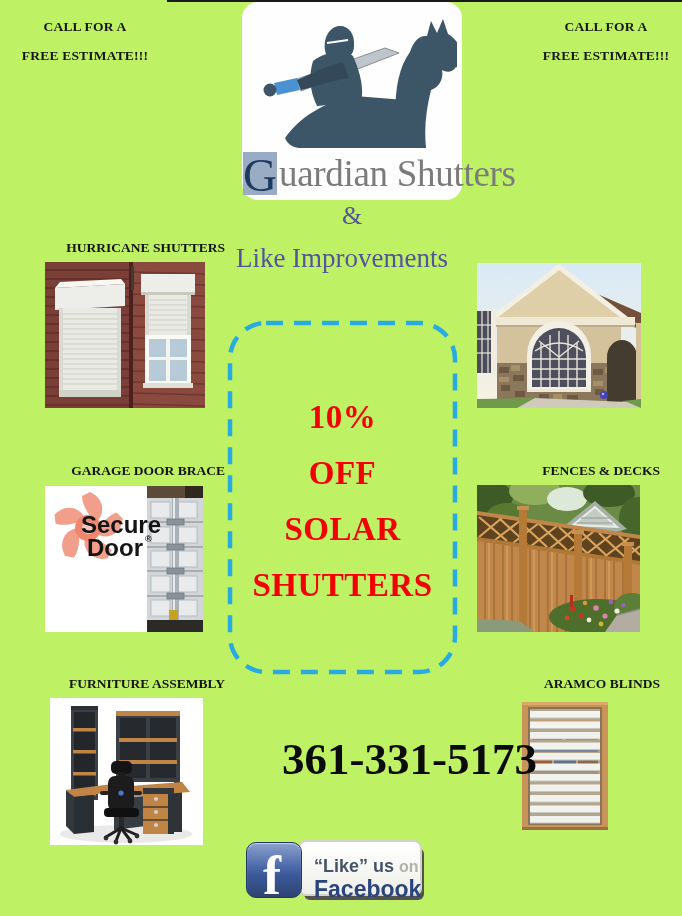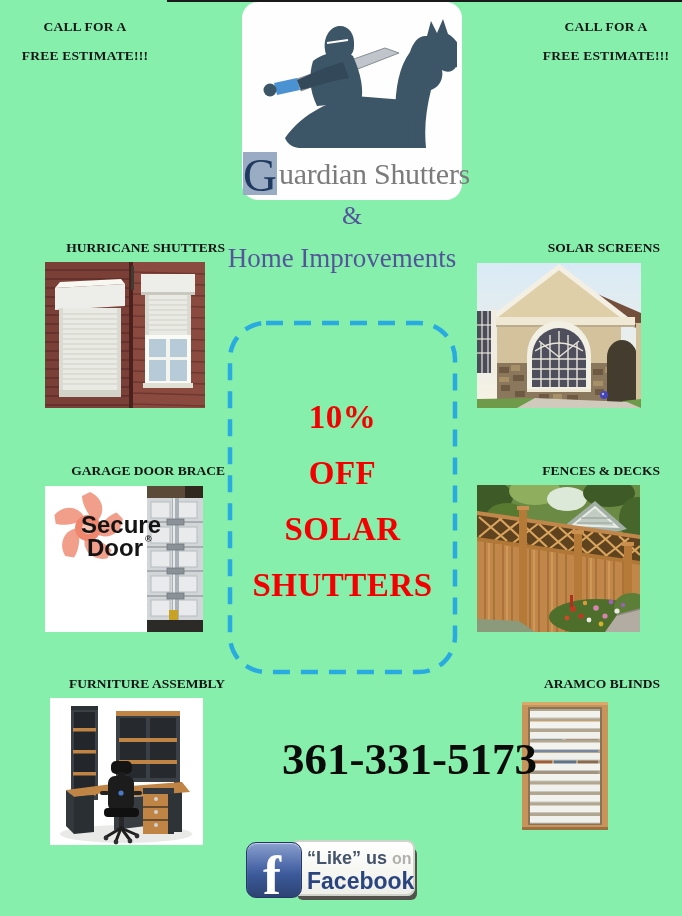--- a/index.html
+++ b/index.html
@@ -1,33 +1,33 @@
 <!DOCTYPE html>
 <html><head>
 <meta charset="utf-8">
 <style>
   html,body{margin:0;padding:0;background:#fff;}
-  .page{position:relative;width:682px;height:916px;background:#86efac;overflow:hidden;
+  .page{position:relative;width:682px;height:916px;background:#bef264;overflow:hidden;
         font-family:"Liberation Serif",serif;color:#151515;}
   .top-line{position:absolute;left:167px;top:0;width:515px;height:2px;background:#1a1a1a;z-index:1;}
 
   
   .call{position:absolute;width:176px;text-align:center;font-weight:bold;font-size:13.5px;
         line-height:29px;color:#161616;letter-spacing:.2px;}
   .call-left{left:-3px;top:12px;}
   .call-right{left:518px;top:12px;}
 
   
   .logo-card{position:absolute;left:242px;top:2px;width:220px;height:198px;background:#fefefe;
              border-radius:16px;z-index:2;}
   .logo-art{position:absolute;left:5px;top:4px;}
   .logo-type{position:absolute;left:1px;top:150px;width:218px;display:flex;align-items:flex-end;}
   .g-box{width:37px;height:43px;background:#9AABC4;color:#1F3A5F;font-size:47px;line-height:47px;
          text-align:center;overflow:visible;}
-  .brand-rest{font-size:30px;color:#7b7b7b;line-height:29px;padding:0 0 7px 2px;letter-spacing:-.3px;white-space:nowrap;}
+  .brand-rest{font-size:37px;color:#7b7b7b;line-height:29px;padding:0 0 7px 2px;letter-spacing:-.3px;white-space:nowrap;}
   .amp{position:absolute;left:242px;top:201px;width:220px;text-align:center;font-size:26px;color:#54549B;}
   .subtitle{position:absolute;left:192px;top:243px;width:300px;text-align:center;font-size:27px;color:#54549B;}
 
   
   .section-heading{position:absolute;width:200px;text-align:right;font-weight:bold;font-size:13.5px;color:#141414;}
   .h-hurricane{left:25px;top:240px;}
   .h-solar{left:460px;top:240px;}
   .h-garage{left:25px;top:463px;}
   .h-fences{left:460px;top:463px;}
   .h-furniture{left:25px;top:676px;}
@@ -45,23 +45,23 @@
   .coupon{position:absolute;left:227px;top:320px;width:231px;height:355px;}
   .coupon svg{position:absolute;left:0;top:0;}
   .coupon-text{position:absolute;left:0;top:69px;width:231px;text-align:center;
                font-weight:bold;font-size:33px;line-height:56px;color:#F40000;letter-spacing:.5px;}
 
   .phone{position:absolute;left:165px;top:733px;width:372px;text-align:right;
          font-weight:bold;font-size:45px;color:#0b0b0b;}
 
   
   .fb-badge{position:absolute;left:246px;top:838px;width:172px;height:64px;cursor:pointer;}
-  .fb-box{position:absolute;left:45px;top:2px;width:124px;height:56px;box-sizing:border-box;
+  .fb-box{position:absolute;left:52px;top:2px;width:124px;height:56px;box-sizing:border-box;
           background:linear-gradient(#ffffff,#efefe9);border:2px solid #d2d2cc;border-radius:8px;
-          padding:6px 0 0 14px;box-shadow:4px 6px 0 -2px #53524d;}
+          padding:14px 0 0 14px;box-shadow:4px 6px 0 -2px #53524d;}
   .fb-line1{font-family:"Liberation Sans",sans-serif;font-weight:bold;font-size:18px;color:#44546A;white-space:nowrap;}
   .fb-on{color:#b2b2ac;font-size:16px;}
   .fb-name{font-family:"Liberation Sans",sans-serif;font-weight:bold;font-size:23px;color:#29447E;line-height:25px;}
   .fb-tile{position:absolute;left:0;top:4px;width:54px;height:54px;border-radius:10px;overflow:hidden;
            background:linear-gradient(#8aa0cd 0%,#4c68a8 45%,#3b5998 60%,#2d4373 100%);
            border:1px solid #24366b;box-shadow:inset 0 1px 1px rgba(255,255,255,.55);}
   .fb-f{position:absolute;left:16px;top:4px;color:#ffffff;font-family:"Liberation Serif",serif;
         font-weight:bold;font-size:54px;line-height:58px;}
 </style>
 </head>
@@ -103,24 +103,23 @@
 
       <path fill="#33495a" d="M96,56 C80,60 64,68 50,74 L54,84 C70,80 88,74 102,72 Z"></path>
     </svg>
     <div class="logo-type">
       <div class="g-box">G</div>
       <div class="brand-rest">uardian Shutters</div>
     </div>
   </div>
 
   <div class="amp">&amp;</div>
-  <div class="subtitle">Home Improvements</div>
+  <div class="subtitle">Like Improvements</div>
 
   <div class="section-heading h-hurricane">HURRICANE SHUTTERS</div>
-  <div class="section-heading h-solar">SOLAR SCREENS</div>
   <div class="section-heading h-garage">GARAGE DOOR BRACE</div>
   <div class="section-heading h-fences">FENCES &amp; DECKS</div>
   <div class="section-heading h-furniture">FURNITURE ASSEMBLY</div>
   <div class="section-heading h-blinds">ARAMCO BLINDS</div>
 
   <svg class="photo p-hurricane" width="160" height="146" viewBox="0 0 160 146">
     <rect width="160" height="146" fill="#7a3f37"></rect>
     <rect x="86" width="74" height="146" fill="#8a4a40"></rect>
     <g stroke="#612f29" stroke-width="1.4">
       <line x1="0" y1="8" x2="84" y2="8"></line>

